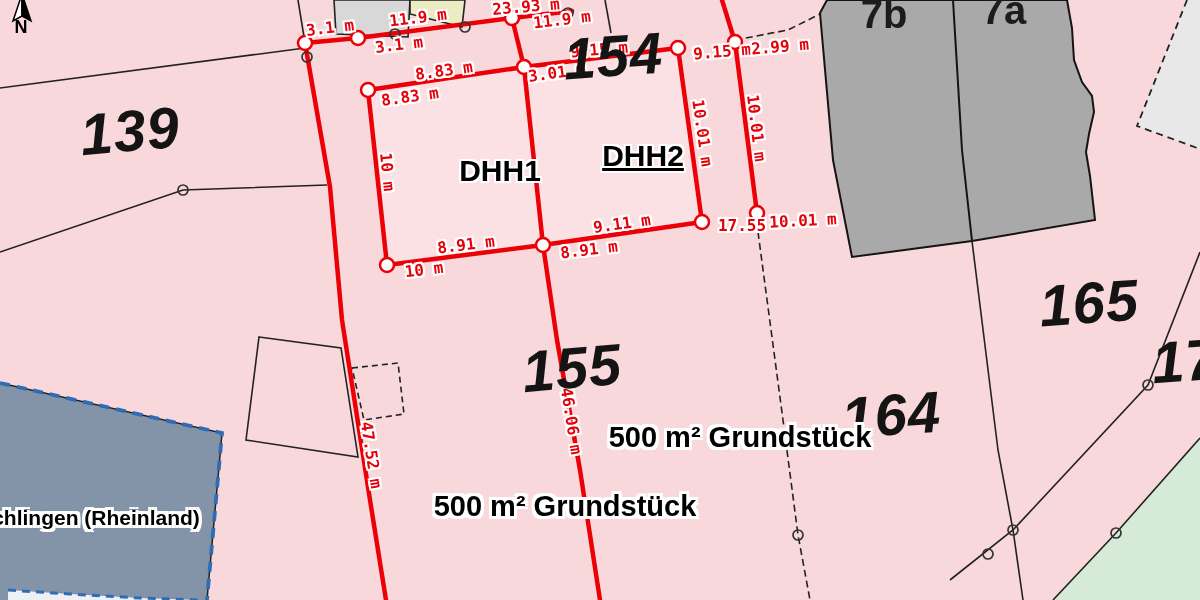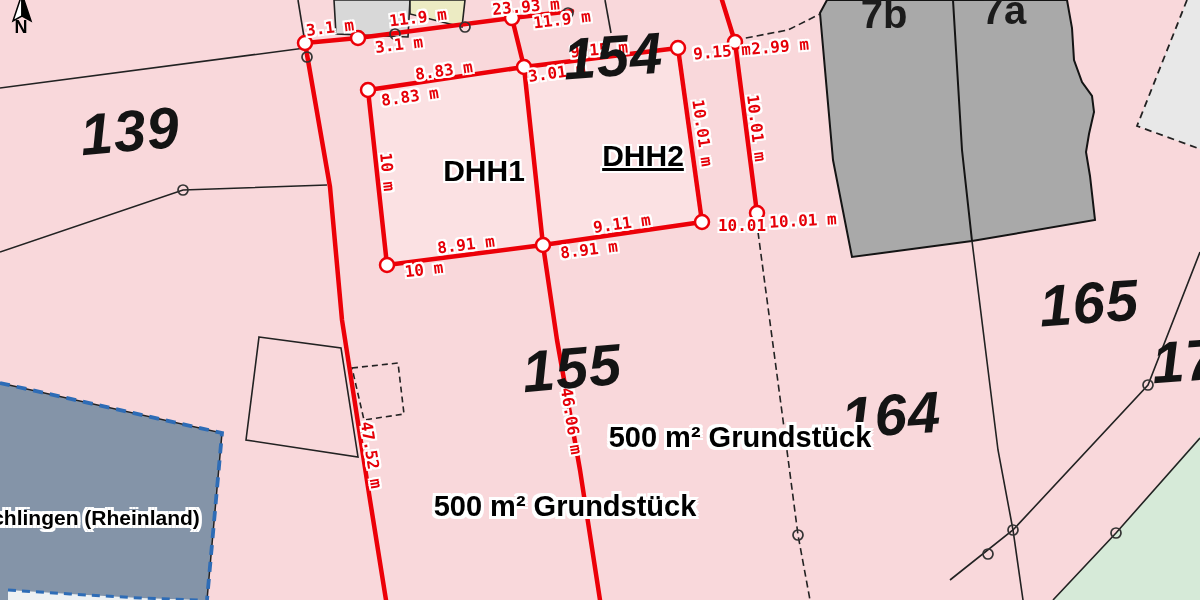--- a/index.html
+++ b/index.html
@@ -119,33 +119,33 @@
       <span class="lbl lbl-meas" style="left: 599px; top: 50px; --r: -5deg;">9.15 m</span>
       <span class="lbl lbl-meas" style="left: 722px; top: 52px; --r: -5deg;">9.15 m</span>
       <span class="lbl lbl-meas" style="left: 780px; top: 47px; --r: -5deg;">2.99 m</span>
       <span class="lbl lbl-meas" style="left: 387px; top: 172px; --r: 84deg;">10 m</span>
       <span class="lbl lbl-meas" style="left: 702px; top: 133px; --r: 82deg;">10.01 m</span>
       <span class="lbl lbl-meas" style="left: 756px; top: 128px; --r: 83deg;">10.01 m</span>
       <span class="lbl lbl-meas" style="left: 622px; top: 224px; --r: -8deg;">9.11 m</span>
       <span class="lbl lbl-meas" style="left: 466px; top: 245px; --r: -7deg;">8.91 m</span>
       <span class="lbl lbl-meas" style="left: 589px; top: 250px; --r: -7deg;">8.91 m</span>
       <span class="lbl lbl-meas" style="left: 424px; top: 270px; --r: -7deg;">10 m</span>
-      <span class="lbl lbl-meas" style="left: 742px; top: 226px; --r: 0deg;">10.01</span>
+      <span class="lbl lbl-meas" style="left: 742px; top: 226px; --r: 0deg;">17.55</span>
       <span class="lbl lbl-meas" style="left: 803px; top: 221px; --r: -3deg;">10.01 m</span>
       <span class="lbl lbl-meas" style="left: 571px; top: 421px; --r: 81deg;">46.06 m</span>
       <span class="lbl lbl-meas" style="left: 371px; top: 455px; --r: 81deg;">47.52 m</span>
       <span class="lbl lbl-parcel" style="left: 130px; top: 131px; --r: -5deg;">139</span>
       <span class="lbl lbl-parcel" style="left: 613px; top: 56px; --r: -4deg;">154</span>
       <span class="lbl lbl-parcel" style="left: 572px; top: 368px; --r: -5deg;">155</span>
       <span class="lbl lbl-parcel" style="left: 891px; top: 415px; --r: -4deg;">164</span>
       <span class="lbl lbl-parcel" style="left: 1089px; top: 303px; --r: -4deg;">165</span>
       <span class="lbl lbl-parcel" style="left: 1185px; top: 361px; --r: -4deg;">17</span>
       <span class="lbl lbl-house" style="left: 884px; top: 14px; --r: 0deg;">7b</span>
       <span class="lbl lbl-house" style="left: 1004px; top: 10px; --r: 0deg;">7a</span>
-      <span class="lbl lbl-unit" style="left: 484px; top: 171px; --r: 0deg;">DHH1</span>
+      <span class="lbl lbl-unit" style="left: 500px; top: 171px; --r: 0deg;">DHH1</span>
       <span class="lbl lbl-unit" style="left: 643px; top: 156px; text-decoration: underline; --r: 0deg;">DHH2</span>
       <span class="lbl lbl-area" style="left: 740px; top: 437px; --r: 0deg;">500 m² Grundstück</span>
       <span class="lbl lbl-area" style="left: 565px; top: 506px; --r: 0deg;">500 m² Grundstück</span>
       <span class="lbl lbl-muni" style="left: 96px; top: 517px; --r: 0deg;">chlingen (Rheinland)</span>
     </div>
 
   <span class="lbl lbl-north" style="left:21px;top:27px">N</span>
 </div>
 
 </body></html>

